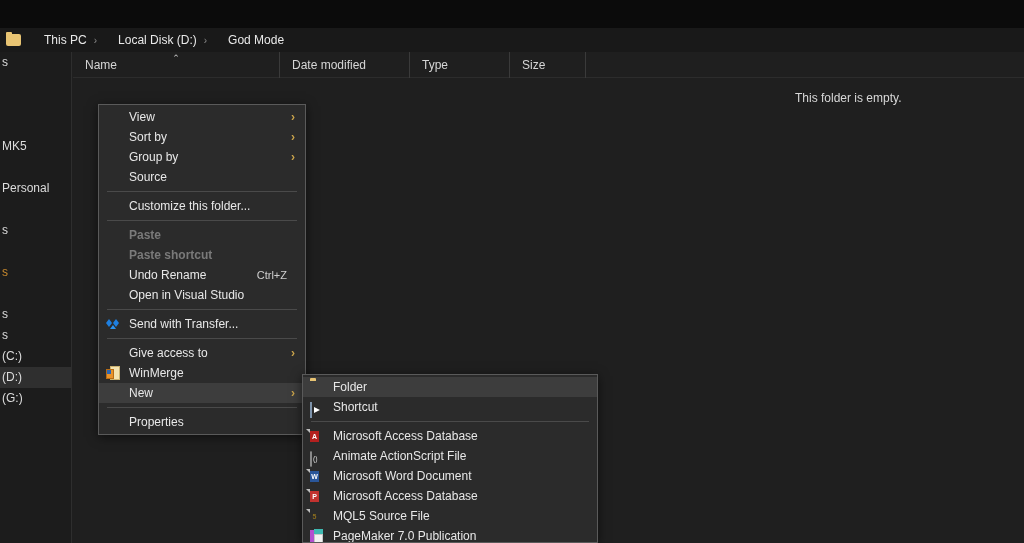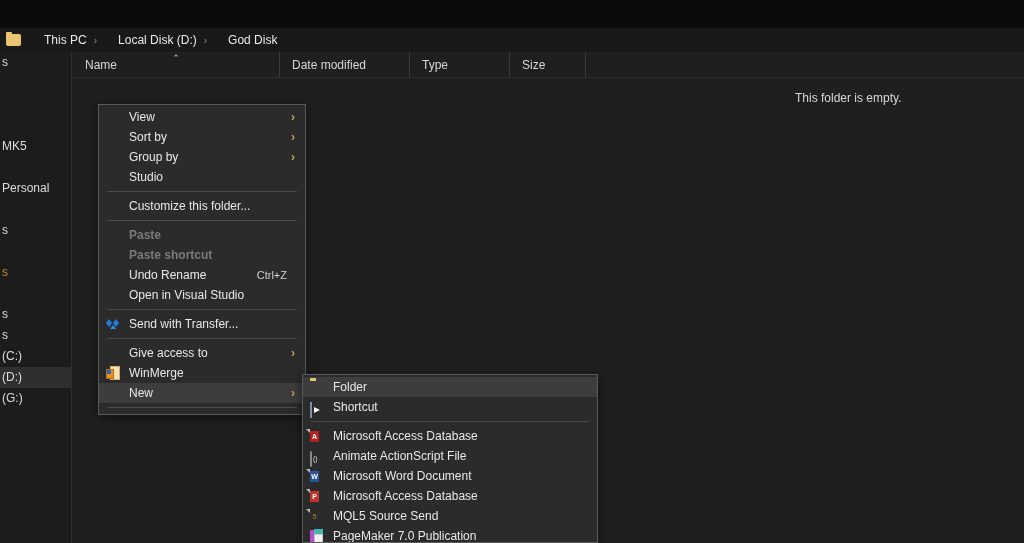--- a/index.html
+++ b/index.html
@@ -356,21 +356,21 @@
 <div id="app">
 
   <div class="top-strip"></div>
 
   <div class="addressbar">
     <div class="crumb-folder-icon"></div>
     <span class="crumb">This PC</span>
     <span class="crumb-sep">›</span>
     <span class="crumb">Local Disk (D:)</span>
     <span class="crumb-sep">›</span>
-    <span class="crumb">God Disk</span>
+    <span class="crumb">God Mode</span>
   </div>
 
   <div class="navpane">
     <div class="nav-item">s</div>
     <div class="nav-item"></div>
     <div class="nav-item"></div>
     <div class="nav-item"></div>
     <div class="nav-item">MK5</div>
     <div class="nav-item"></div>
     <div class="nav-item">Personal</div>
@@ -417,21 +417,21 @@
       <span class="label">Sort by</span>
       <span class="chev">›</span>
     </div>
 
     <div class="mi">
       <span class="label">Group by</span>
       <span class="chev">›</span>
     </div>
 
     <div class="mi">
-      <span class="label">Studio</span>
+      <span class="label">Source</span>
     </div>
 
     <div class="sep"></div>
 
     <div class="mi">
       <span class="label">Customize this folder...</span>
     </div>
 
     <div class="sep"></div>
 
@@ -481,20 +481,23 @@
       <span class="label">WinMerge</span>
     </div>
 
     <div class="mi hl">
       <span class="label">New</span>
       <span class="chev">›</span>
     </div>
 
     <div class="sep"></div>
 
+    <div class="mi">
+      <span class="label">Properties</span>
+    </div>
   </div>
 
   <div class="menu" id="new-submenu">
 
     <div class="mi hl">
       <span class="ico">
         <span class="ic-folder"></span>
       </span>
       <span class="label">Folder</span>
     </div>
@@ -533,21 +536,21 @@
       <span class="ico">
         <span class="ic-doc ic-access2"><span class="fold"></span><span class="tag">P</span></span>
       </span>
       <span class="label">Microsoft Access Database</span>
     </div>
 
     <div class="mi">
       <span class="ico">
         <span class="ic-doc ic-mql5"><span class="fold"></span><span class="tag">5</span></span>
       </span>
-      <span class="label">MQL5 Source Send</span>
+      <span class="label">MQL5 Source File</span>
     </div>
 
     <div class="mi">
       <span class="ico">
         <span class="ic-pagemaker">
           <span class="p1"></span><span class="p2"></span><span class="p3"></span>
         </span>
       </span>
       <span class="label">PageMaker 7.0 Publication</span>
     </div>

